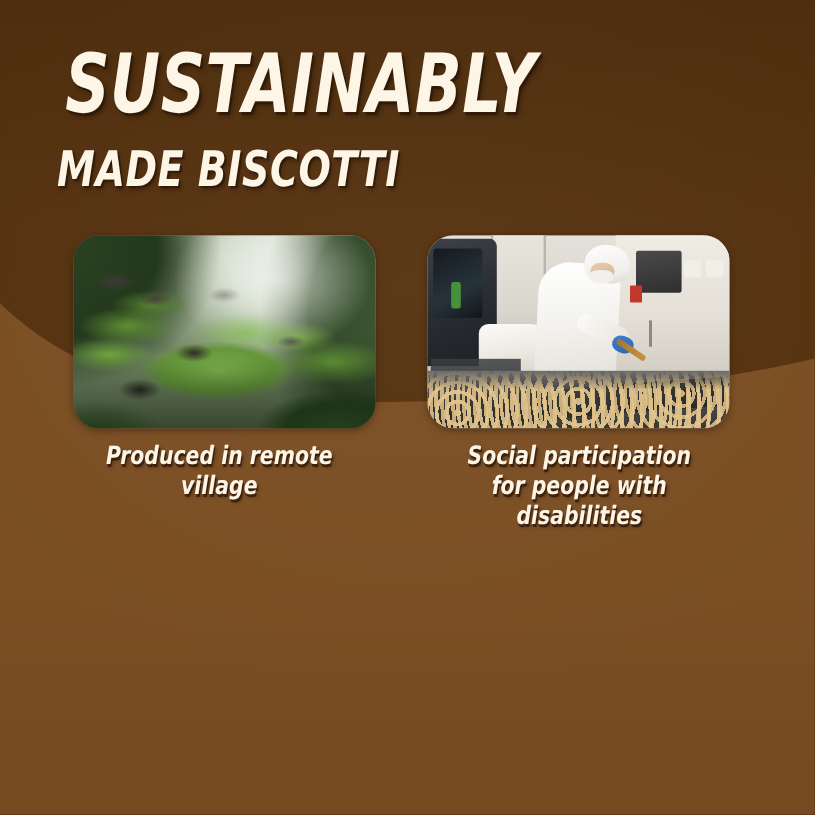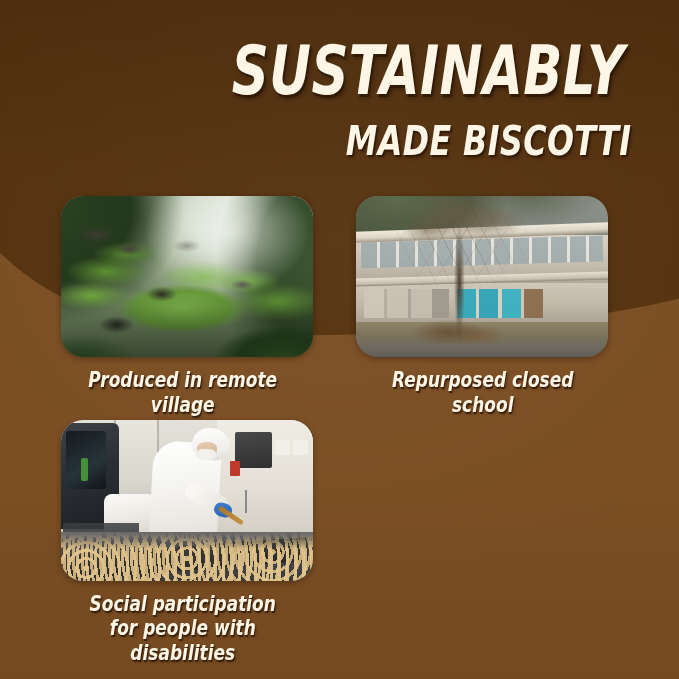--- a/index.html
+++ b/index.html
@@ -53,21 +53,21 @@
       radial-gradient(ellipse 120% 90% at 50% 35%, rgba(255,255,255,0.035), rgba(0,0,0,0) 60%),
       linear-gradient(180deg, rgba(0,0,0,0.10) 0%, rgba(0,0,0,0) 28%, rgba(0,0,0,0) 72%, rgba(0,0,0,0.06) 100%);
   }
 
   
   .headings {
     position: absolute;
     left: 0;
     right: 0;
     top: 38px;
-    text-align: right;
+    text-align: left;
     z-index: 5;
   }
   .title-main {
     font-family: "DejaVu Sans Condensed", "Liberation Sans Narrow", "Liberation Sans", sans-serif;
     font-style: italic;
     font-weight: 700;
     font-size: 68px;
     line-height: 0.98;
     letter-spacing: 0.5px;
     color: #fdf6e6;
@@ -545,38 +545,20 @@
         <div class="layer p1-terr-a"></div>
         <div class="layer p1-terr-b"></div>
         <div class="layer p1-terr-c"></div>
         <div class="layer p1-roofs"></div>
         <div class="layer p1-mist"></div>
         <div class="layer p1-fg"></div>
       </div>
       <div class="caption">Produced in remote village</div>
     </div>
 
-    <div class="card">
-      <div class="photo">
-        <div class="layer p2-bg"></div>
-        <div class="layer p2-hill"></div>
-        <div class="p2-wall-upper"></div>
-        <div class="p2-wall-lower"></div>
-        <div class="p2-windows"></div>
-        <div class="p2-eaves"></div>
-        <div class="p2-eaves2"></div>
-        <div class="p2-doors2"></div>
-        <div class="p2-doors"></div>
-        <div class="p2-ground"></div>
-        <div class="p2-brush"></div>
-        <div class="layer p2-tree"></div>
-        <div class="layer p2-branches"></div>
-      </div>
-      <div class="caption">Repurposed closed school</div>
-    </div>
 
 
     <div class="card">
       <div class="photo">
         <div class="layer p4-room"></div>
         <div class="p4-wallR"></div>
         <div class="p4-doorframe"></div>
         <div class="p4-machine"></div>
         <div class="p4-machine-glass"></div>
         <div class="p4-machine-green"></div>

